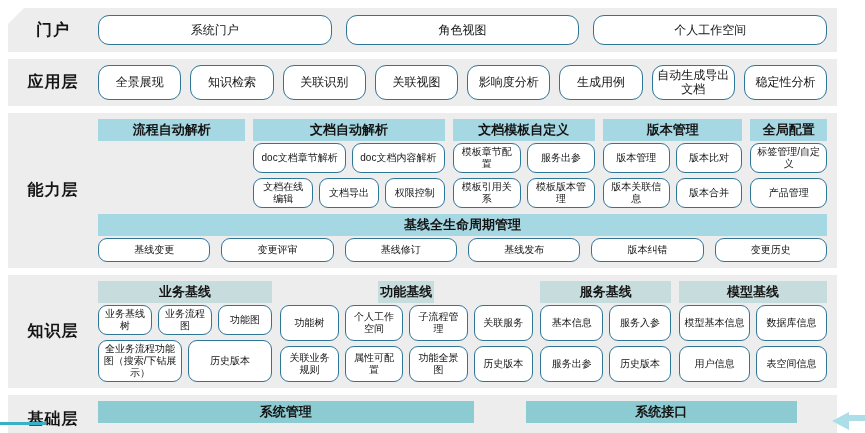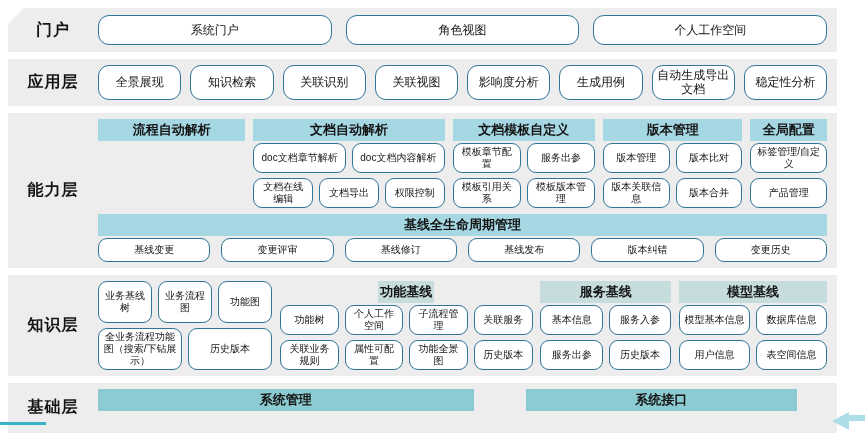--- a/index.html
+++ b/index.html
@@ -189,20 +189,21 @@
         </div>
       </div>
     </section>
 
     <section class="band band-know">
       <div class="layer-label">知识层</div>
       <div class="content">
         <div class="groups-row know-groups">
 
         <div class="group">
+            <div class="group-header hdr-know">业务基线</div>
             <div class="group-rows">
 
             <div class="row">
 
               <button class="btn">业务基线树</button>
                   <button class="btn">业务流程图</button>
                   <button class="btn">功能图</button>
                 </div>
                 <div class="row">
 

